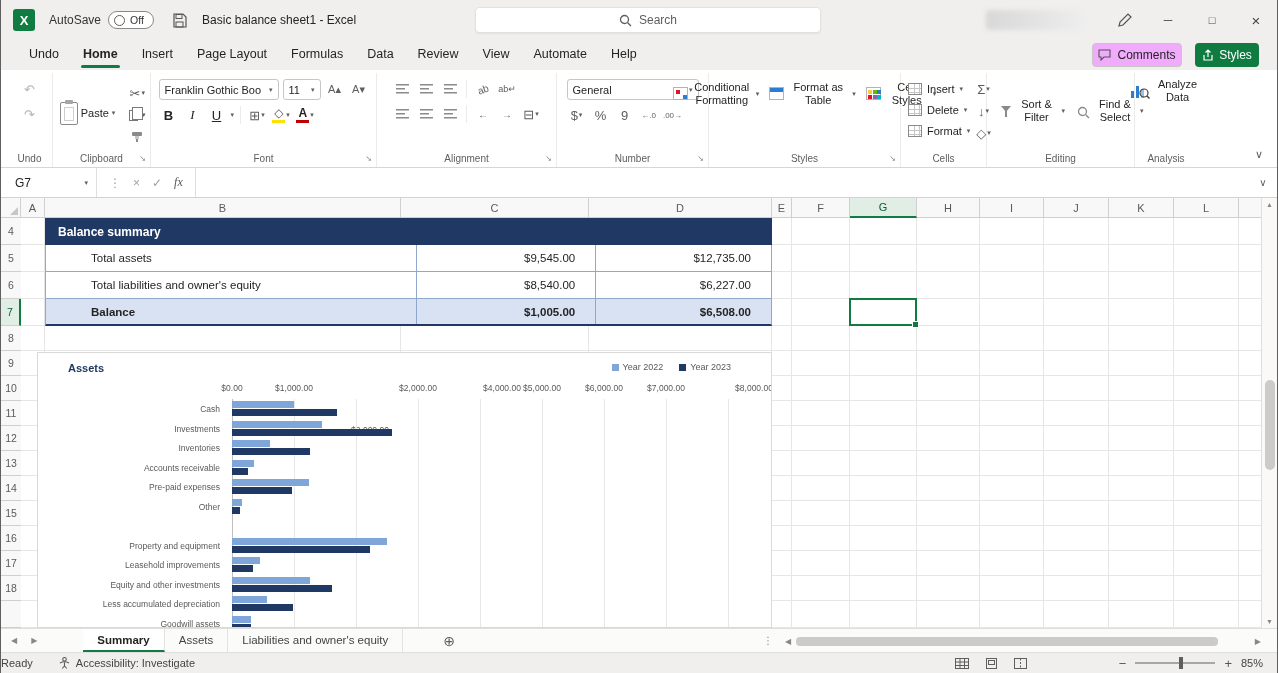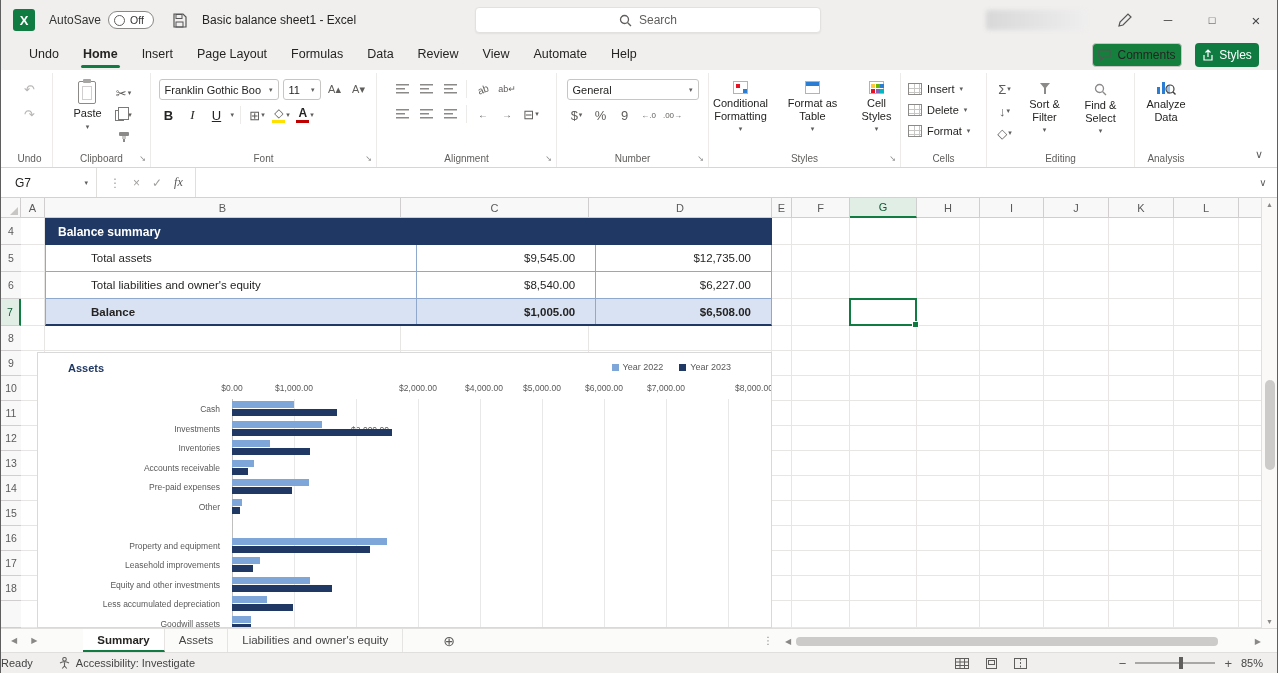--- a/index.html
+++ b/index.html
@@ -27,33 +27,33 @@
   .winbtn { position:absolute; top:0; width:44px; height:40px; display:flex; align-items:center; justify-content:center;
             color:#444; font-size:12px; cursor:pointer; }
   .winbtn.min { left:1145px; } .winbtn.max { left:1189px; font-size:11px; } .winbtn.close { left:1233px; font-size:15px; }
 
   
   .menubar { position:absolute; top:40px; left:0; right:0; height:30px; background:#f0efee; display:flex; align-items:center; padding-left:16px; }
   .mtab { padding:0 12px; height:30px; line-height:29px; font-size:12.5px; color:#252423; position:relative; cursor:pointer; white-space:nowrap; }
   .mtab.active { font-weight:bold; }
   .mtab.active::after { content:""; position:absolute; left:10px; right:10px; bottom:2px; height:3px; border-radius:2px; background:#107C41; }
   .comments-btn { position:absolute; right:95px; top:3px; height:24px; width:90px; border:1px solid #c8c6c4; border-radius:4px;
-                  background:#15803d; display:flex; align-items:center; justify-content:center; gap:6px; font-size:12px; cursor:pointer; }
+                  background:#f0abfc; display:flex; align-items:center; justify-content:center; gap:6px; font-size:12px; cursor:pointer; }
   .share-btn { position:absolute; right:18px; top:3px; height:24px; width:64px; background:#0F7B41; color:#fff; border-radius:4px;
                display:flex; align-items:center; justify-content:center; gap:5px; font-size:12px; cursor:pointer; }
 
   
   .ribbon { position:absolute; top:70px; left:0; right:0; height:98px; background:#fff; border-bottom:1px solid #d8d6d4;
             display:flex; align-items:stretch; padding:3px 4px 0 6px; }
   .grp { position:relative; border-right:1px solid #edebe9; padding:3px 7px 16px; display:flex; flex-direction:column; align-items:center; }
   .grp-label { position:absolute; bottom:3px; left:0; width:100%; text-align:center; font-size:10px; color:#605e5c; }
   .launcher { position:absolute; bottom:4px; right:4px; font-size:8px; color:#8a8886; line-height:8px; cursor:pointer; }
   .grp-rows { display:flex; flex-direction:column; gap:5px; margin-top:3px; }
   .rrow { display:flex; align-items:center; gap:4px; }
-  .rbtn-lg { display:flex; flex-direction:column; align-items:center; gap:3px; padding:2px 4px; font-size:11px; line-height:1.15;
+  .rbtn-lg { display:flex; flex-direction:row; align-items:center; gap:3px; padding:2px 4px; font-size:11px; line-height:1.15;
              color:#252423; text-align:center; border-radius:4px; cursor:pointer; }
   .rbtn-sm { min-width:20px; height:20px; display:flex; align-items:center; justify-content:center; gap:1px;
              color:#5f5d5b; font-size:13px; border-radius:3px; cursor:pointer; }
   .caret { font-size:7px; color:#605e5c; }
   .combo { display:flex; align-items:center; justify-content:space-between; border:1px solid #c8c6c4; border-radius:3px;
            background:#fff; font-size:11px; padding:0 5px; height:21px; color:#252423; cursor:pointer; white-space:nowrap; }
   .disabled { color:#b8b6b4; }
   .sep-v { width:1px; height:18px; background:#edebe9; margin:0 2px; }
   .two-line { width:62px; white-space:normal; }
   .ico-paste { position:relative; width:18px; height:23px; border:1px solid #8c8a88; border-radius:2px; background:#fff; }
@@ -593,21 +593,21 @@
           <span class="leg-item">
             <span class="leg-swatch" style="background: rgb(31, 56, 100);"></span>
             <span>Year 2023</span>
           </span>
         </div>
         <div class="chart-axis" id="chart-axis">
             <span class="ctick" style="left: 194px;">$0.00</span>
             <span class="ctick" style="left: 256px;">$1,000.00</span>
             <span class="ctick" style="left: 332px; margin-top: 42px;">$2,000.00</span>
             <span class="ctick" style="left: 380px;">$2,000.00</span>
-            <span class="ctick" style="left: 442px; padding-left: 8px;">$4,000.00</span>
+            <span class="ctick" style="left: 460px; padding-left: 8px;">$4,000.00</span>
             <span class="ctick" style="left: 504px;">$5,000.00</span>
             <span class="ctick" style="left: 566px;">$6,000.00</span>
             <span class="ctick" style="left: 628px;">$7,000.00</span>
             <span class="ctick" style="left: 716px;">$8,000.00</span>
           </div>
         <div class="chart-plot" id="chart-plot">
             <div class="cgl ax0" style="left: 194px;"></div>
             <div class="cgl" style="left: 256px;"></div>
             <div class="cgl" style="left: 318px;"></div>
             <div class="cgl" style="left: 380px;"></div>

